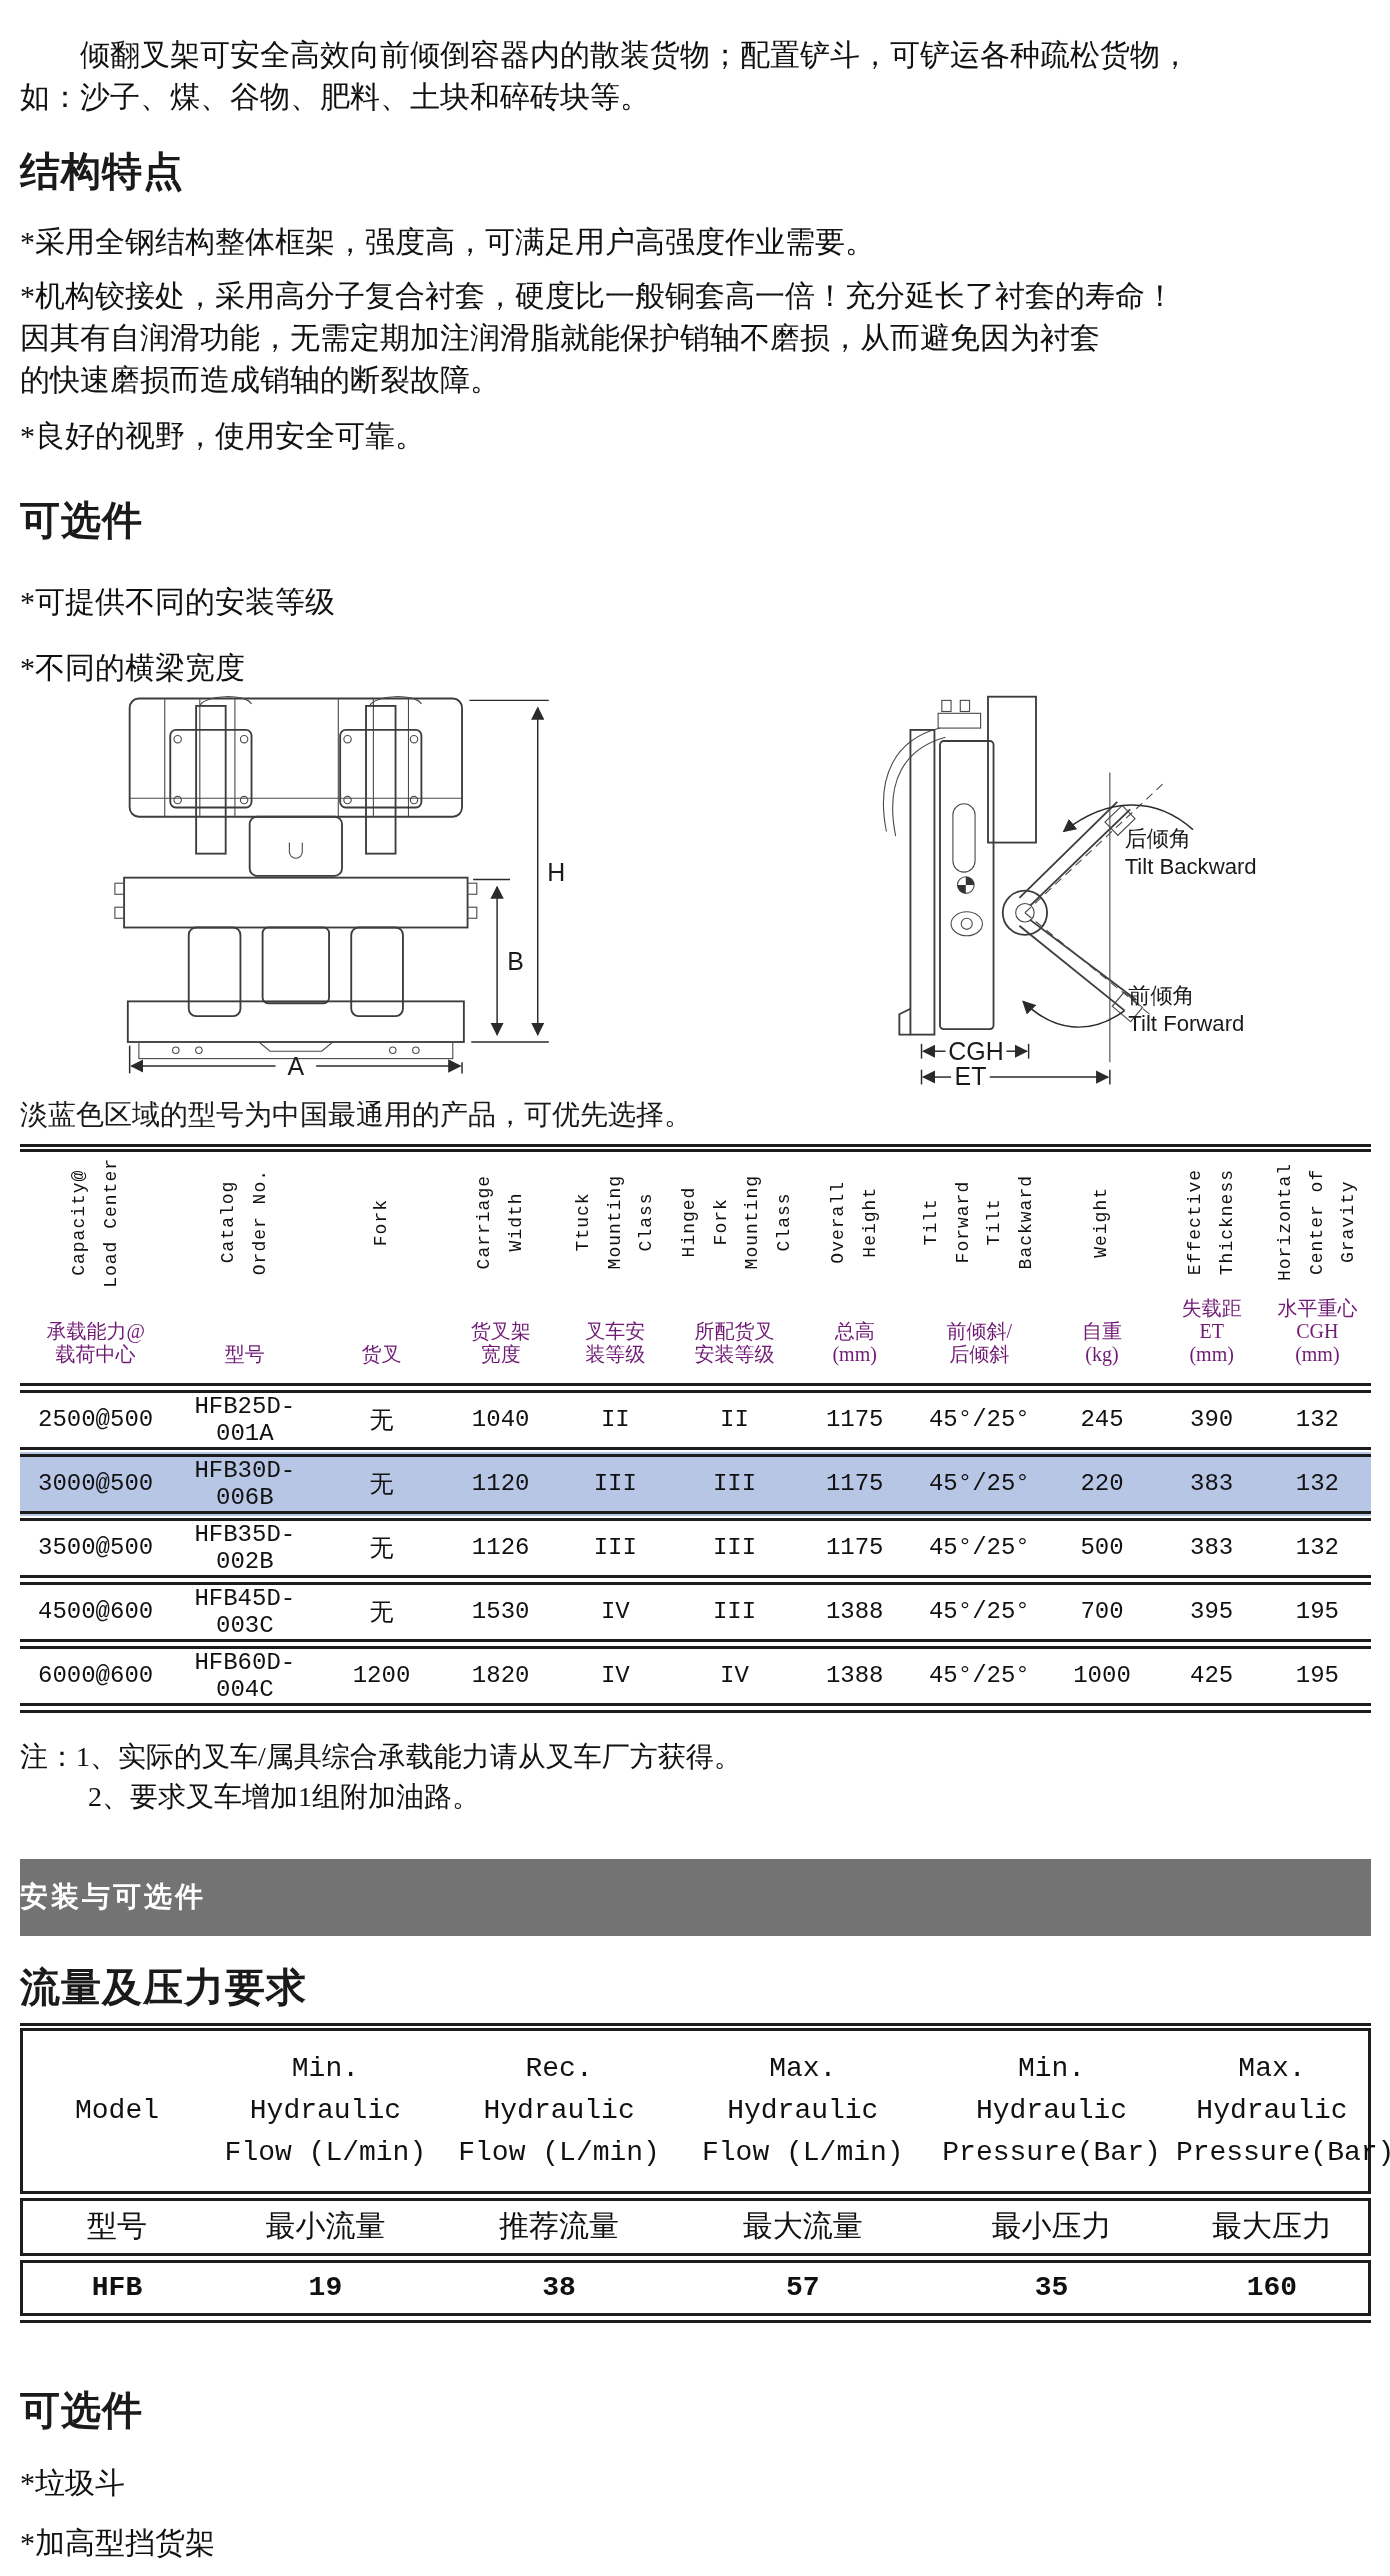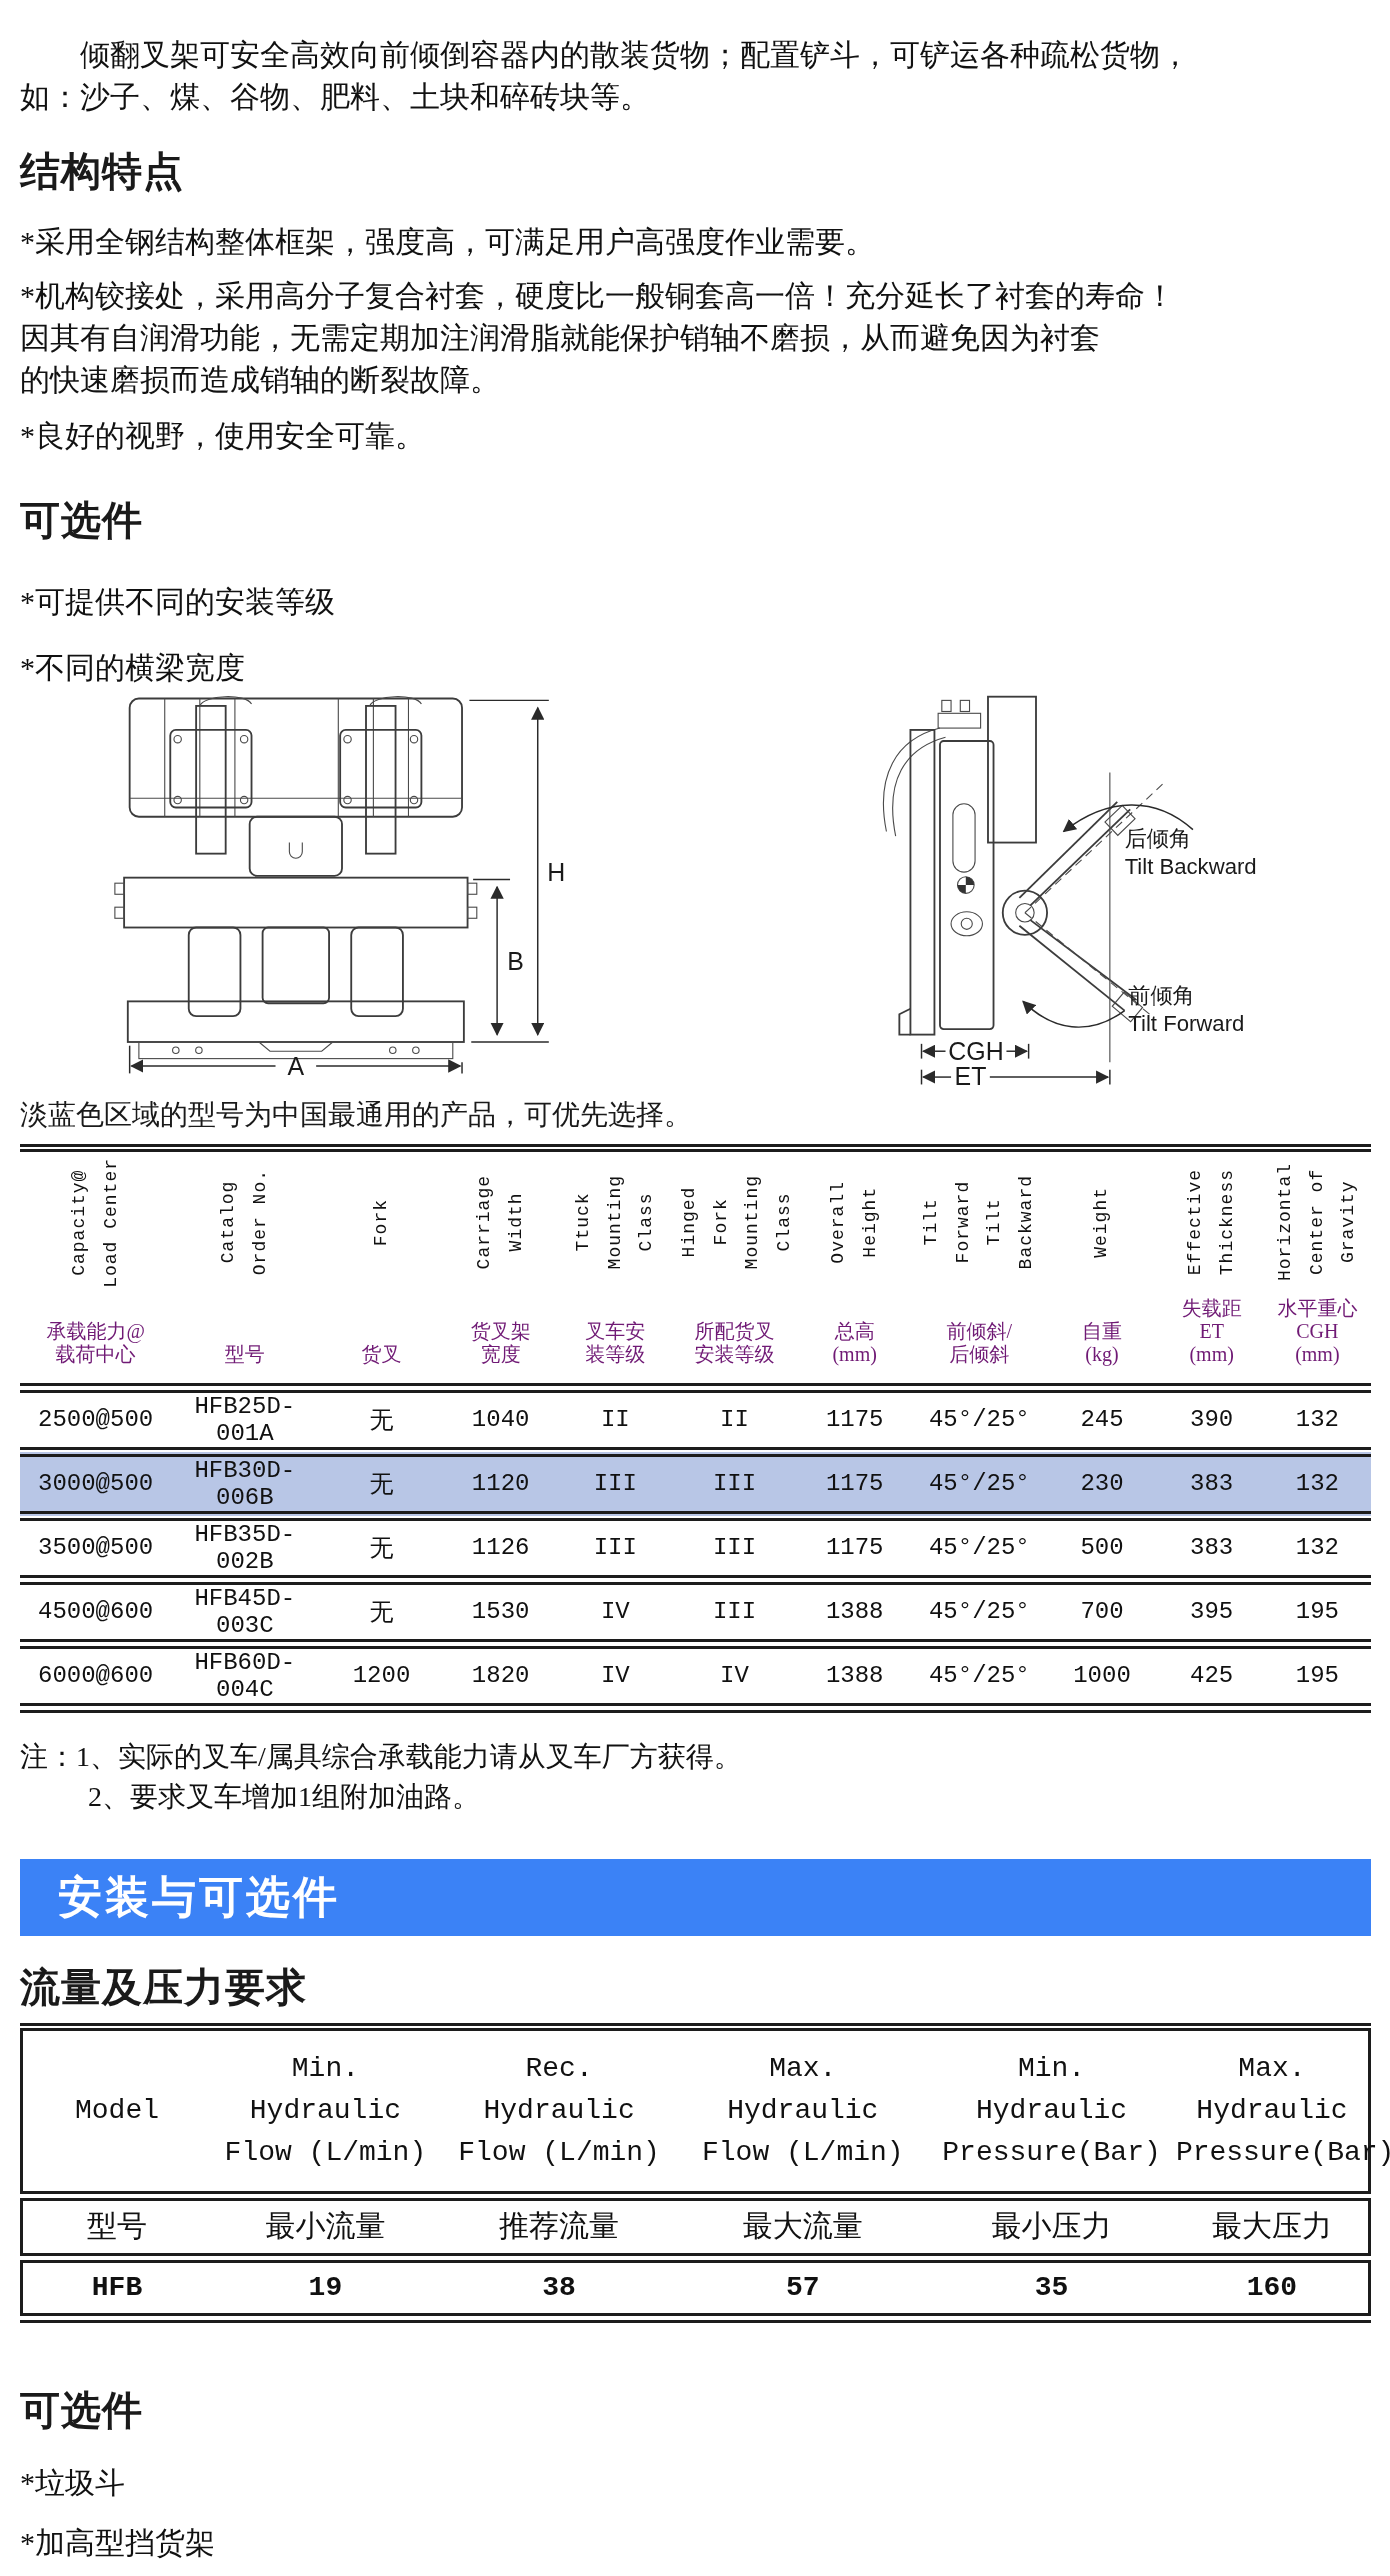--- a/index.html
+++ b/index.html
@@ -67,24 +67,24 @@
     font-family: "Liberation Mono", "DejaVu Sans Mono", monospace;
     font-size: 24px; color:#111;text-align:center;
   }
   tr.hl { background: #b8c6e6; }
 
   .notes { margin-top: 24px; font-size: 28px; line-height: 40px; color:#111; }
   .notes .row2 { margin-left: 68px; }
 
   .banner {
     margin-top: 42px; width: 1351px; height: 77px;
-    background: #3b82f6; color: #ffffff;
-    display: flex; align-items: center; padding-left: 38px;
+    background: #737373; color: #ffffff;
+    display: flex; align-items: center; 
     font-family: "Liberation Sans", sans-serif;
-    font-size: 44px; font-weight: bold; letter-spacing: 3px;
+    font-size: 28px; font-weight: bold; letter-spacing: 3px;
   }
 
   #h-flow { margin-top: 24px; }
 
   table.flow {
     margin-top: 8px; width: 1351px; table-layout: fixed;
     border-collapse: collapse;
     border-top: 8px double #1c1c1c;
     border-bottom: 10px double #1c1c1c;
     border-left: 3px solid #1c1c1c;
@@ -360,21 +360,21 @@
     </tr>
     <tr class="data hl">
       <td>3000@500</td>
       <td>HFB30D-006B</td>
       <td>无</td>
       <td>1120</td>
       <td>III</td>
       <td>III</td>
       <td>1175</td>
       <td>45°/25°</td>
-      <td>230</td>
+      <td>220</td>
       <td>383</td>
       <td>132</td>
     </tr>
     <tr class="data">
       <td>3500@500</td>
       <td>HFB35D-002B</td>
       <td>无</td>
       <td>1126</td>
       <td>III</td>
       <td>III</td>

